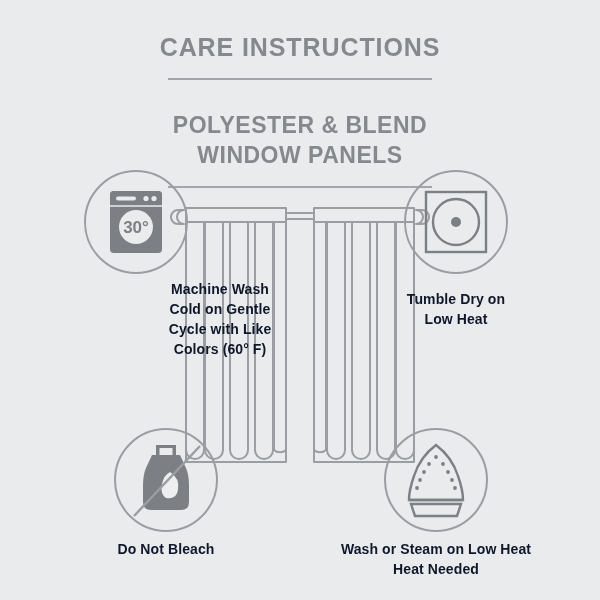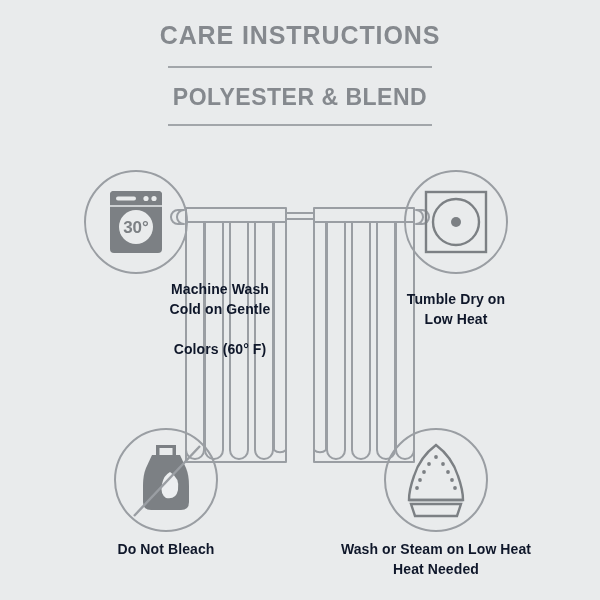--- a/index.html
+++ b/index.html
@@ -19,36 +19,36 @@
 
   
   .header-block {
     position: absolute;
     left: 0;
     top: 0;
     width: 600px;
     text-align: center;
   }
   .title-main {
-    margin: 0;
+    margin: 12px;
     padding-top: 22px;
     font-size: 25px;
     font-weight: bold;
     letter-spacing: 0.9px;
     color: #85898e;
     line-height: 1.1;
   }
   .rule {
     width: 264px;
     height: 2px;
     background: #a2a6aa;
     margin: 16px auto 0 auto;
   }
   .subtitle {
-    margin: 0;
+    margin: 16px;
     padding-top: 14px;
     font-size: 23px;
     font-weight: bold;
     letter-spacing: 0.5px;
     color: #85898e;
     line-height: 1.32;
   }
   .rule-2 {
     width: 264px;
     height: 2px;
@@ -108,20 +108,21 @@
 </head>
 <body>
 
 <div id="page">
 
   <div class="header-block">
     <h1 class="title-main">CARE INSTRUCTIONS</h1>
     <div class="rule"></div>
     <h2 class="subtitle">
       <span>POLYESTER &amp; BLEND</span><br>
+      <span>WINDOW PANELS</span>
     </h2>
     <div class="rule-2"></div>
   </div>
 
   <svg id="curtain" viewBox="0 0 600 600">
     <g fill="none" stroke="#9a9ea3" stroke-width="2" stroke-linecap="round" stroke-linejoin="round">
 
       <path d="M178 210 a7 7 0 1 0 0 14 l6 0 a7 7 0 1 1 0 -14 z"></path>
 
       <path d="M422 210 a7 7 0 1 1 0 14 l-6 0 a7 7 0 1 0 0 -14 z"></path>
@@ -161,21 +162,21 @@
       <rect x="32" y="26.5" width="20" height="4" rx="2" fill="#e9ebec"></rect>
       <circle cx="62" cy="28.5" r="2.6" fill="#e9ebec"></circle>
       <circle cx="70" cy="28.5" r="2.6" fill="#e9ebec"></circle>
       <path d="M26 36 L78 36" stroke="#e9ebec" stroke-width="1.6"></path>
       <circle cx="52" cy="57" r="17" fill="#e9ebec"></circle>
       <text x="52" y="63" text-anchor="middle" font-family="Liberation Sans, sans-serif" font-size="17" font-weight="bold" fill="#7c8084">30°</text>
     </svg>
     <div class="caption" id="cap-wash">
       <span>Machine Wash</span><br>
       <span>Cold on Gentle</span><br>
-      <br>
+      <span>Cycle with Like</span><br>
       <span>Colors (60° F)</span>
     </div>
   </div>
 
   <div class="icon-group" id="group-dry">
     <div class="icon-circle"></div>
     <svg class="icon-art" viewBox="0 0 104 104">
       <rect x="22" y="22" width="60" height="60" fill="none" stroke="#7c8084" stroke-width="2.4"></rect>
       <circle cx="52" cy="52" r="23" fill="none" stroke="#7c8084" stroke-width="2.4"></circle>
       <circle cx="52" cy="52" r="5" fill="#7c8084"></circle>

